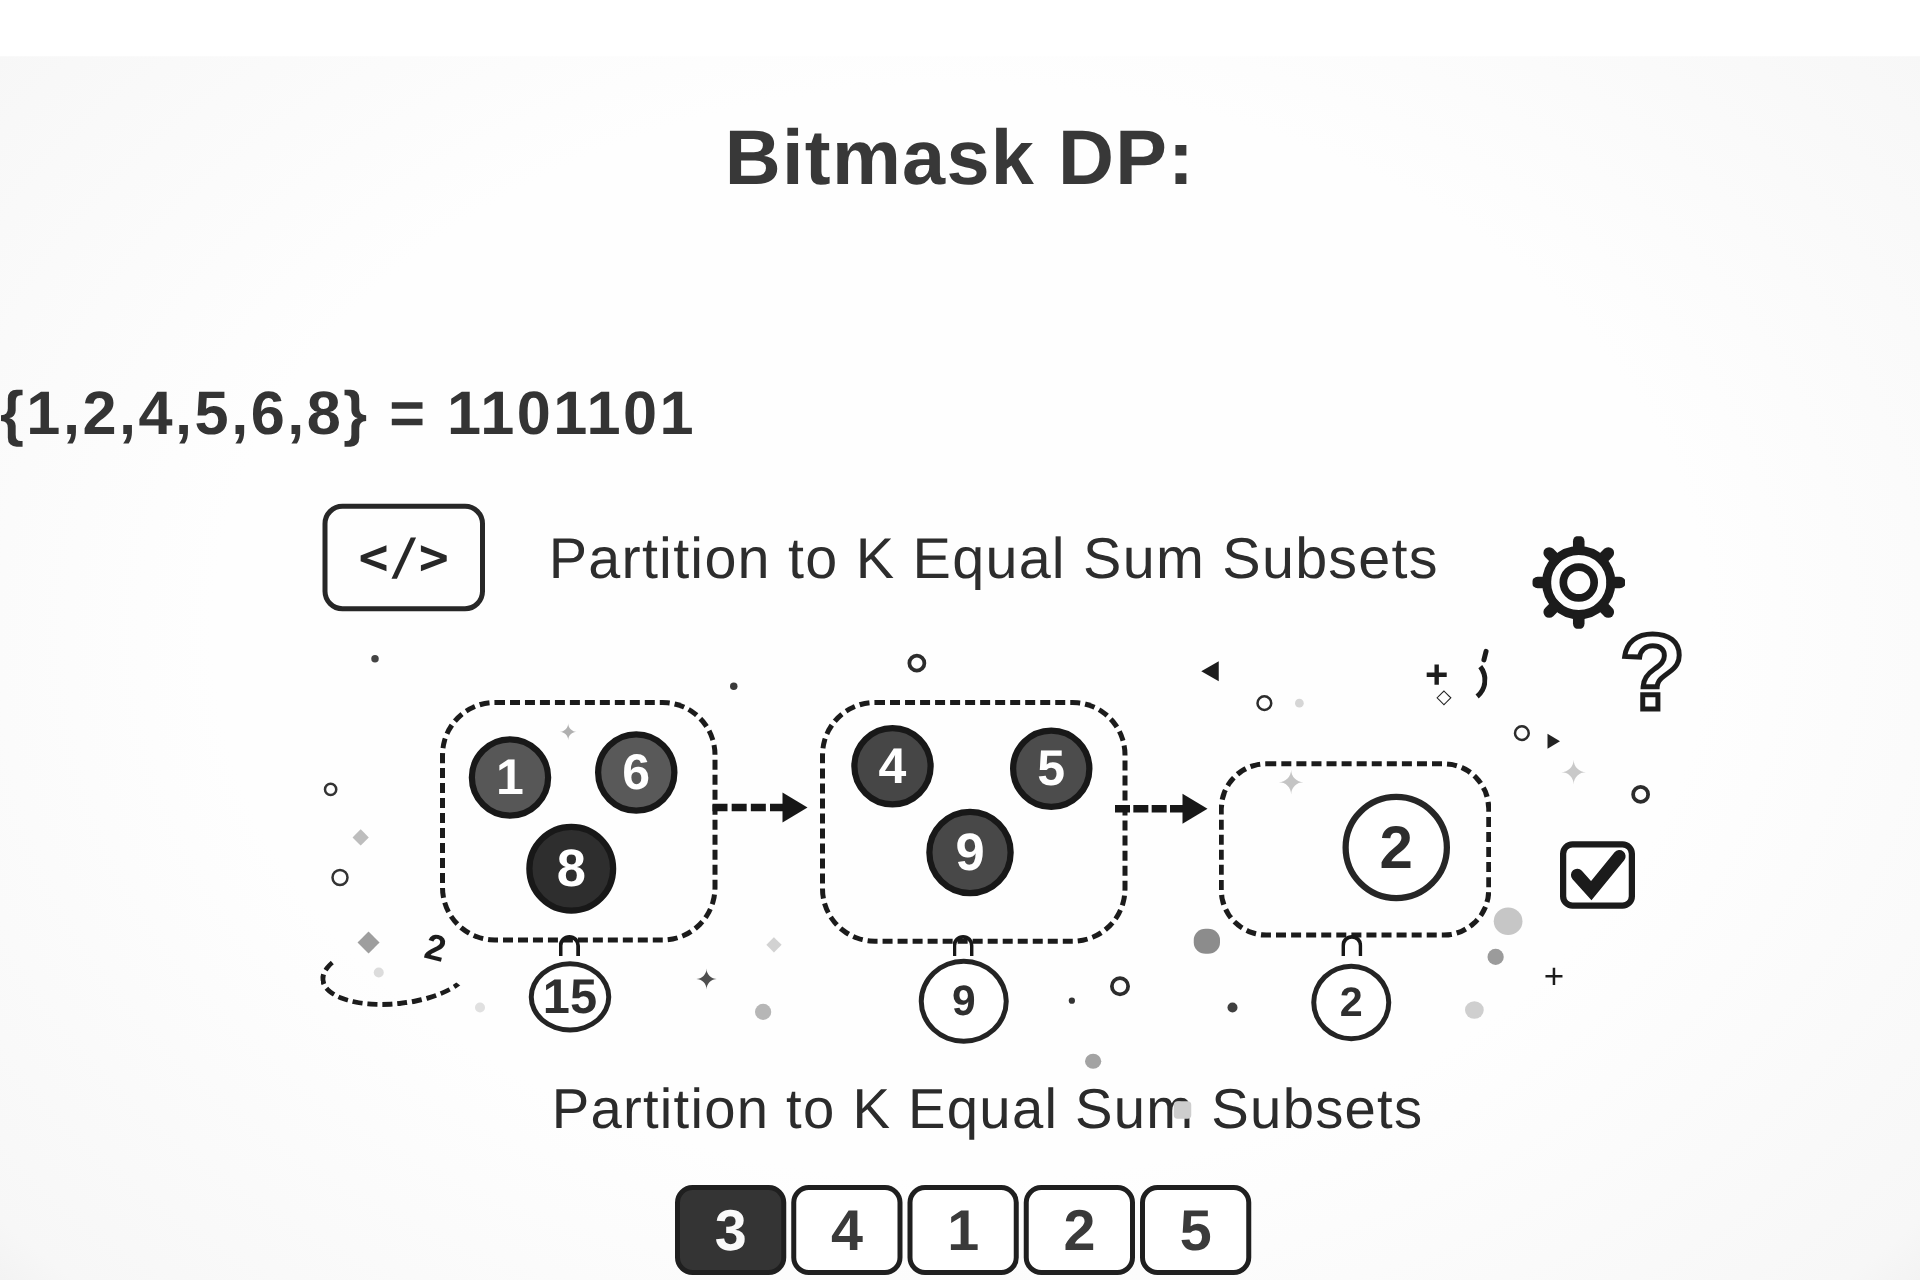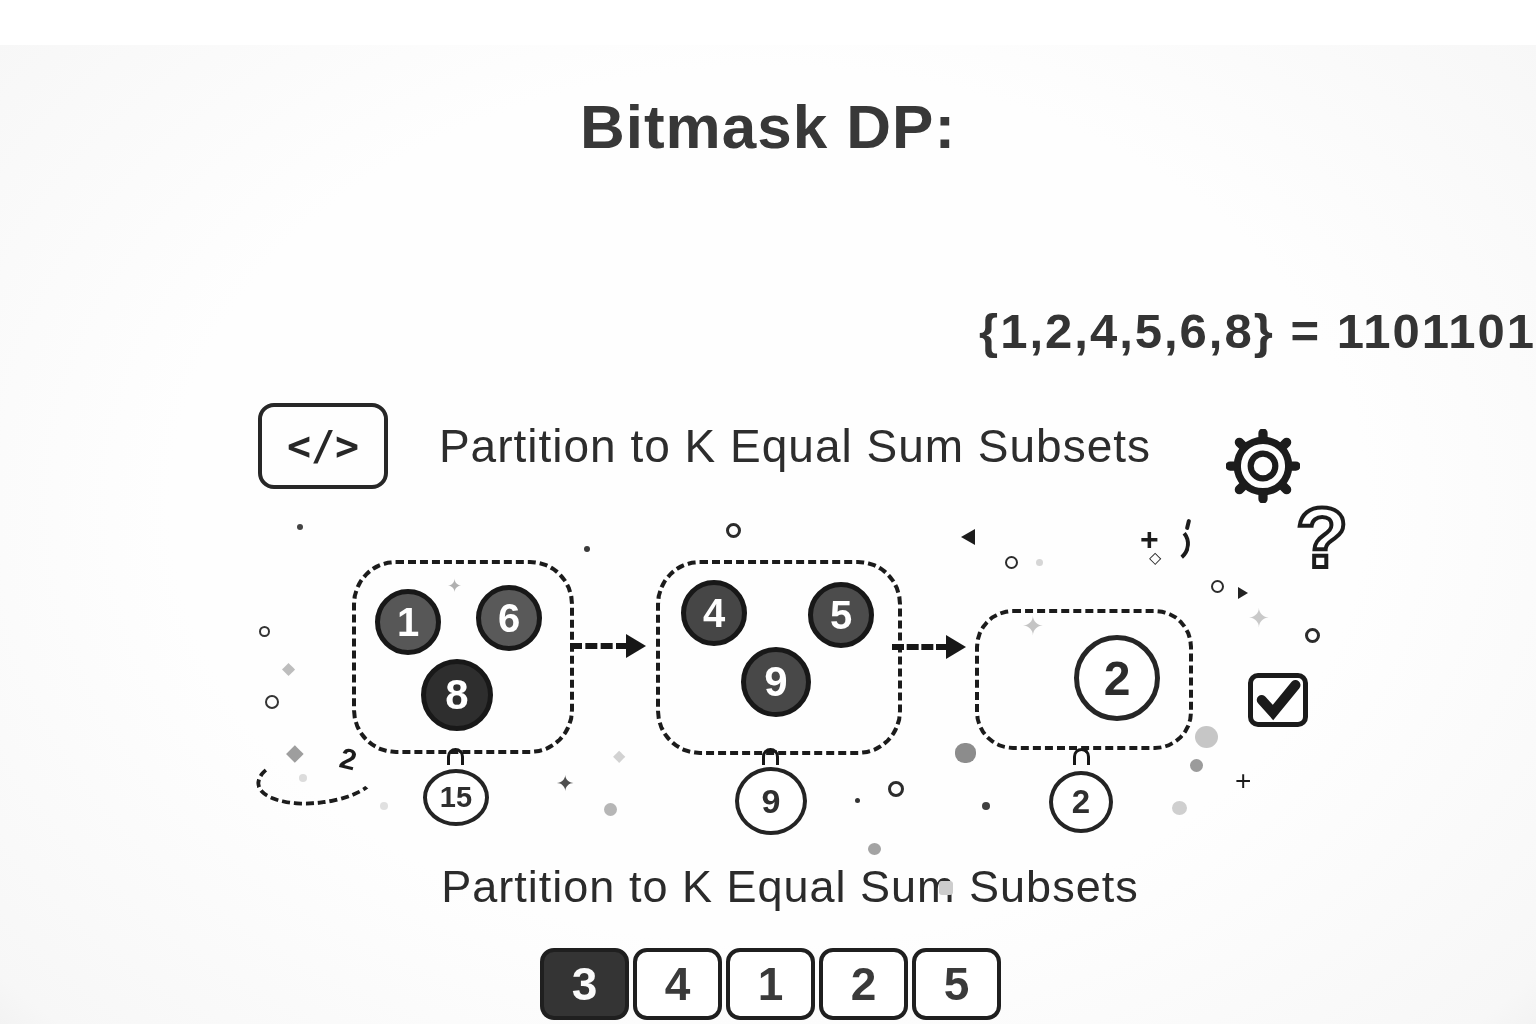--- a/index.html
+++ b/index.html
@@ -5,21 +5,21 @@
   html,body{margin:0;padding:0;background:#ffffff;}
   .stage{
     position:relative;width:1536px;height:1024px;overflow:hidden;
     background:radial-gradient(ellipse at 50% 45%, #fefefe 55%, #f7f7f7 92%, #efefef 100%);
     font-family:"Liberation Sans", sans-serif;color:#333;margin-top:45px;
   }
   .abs{position:absolute;}
   .ctr{display:flex;align-items:center;justify-content:center;}
   .title{left:0;right:0;top:46px;text-align:center;font-size:62px;font-weight:800;letter-spacing:1px;color:#383838;}
   .subtitle{left:0;right:0;top:140px;text-align:center;font-size:55px;font-weight:400;letter-spacing:2px;color:#3f3f3f;}
-  .formula{left:0;right:0;top:258px;text-align:right;font-size:49px;font-weight:800;letter-spacing:2px;color:#343434;}
+  .formula{left:0;right:0;top:258px;text-align:left;font-size:49px;font-weight:800;letter-spacing:2px;color:#343434;}
   .code-box{left:258px;top:358px;width:122px;height:78px;border:4px solid #272727;border-radius:16px;
             font-family:"DejaVu Sans Mono", monospace;font-size:40px;font-weight:700;color:#272727;}
   .sec-heading{left:415px;top:374px;width:760px;text-align:center;font-size:46px;font-weight:400;letter-spacing:1px;color:#2d2d2d;}
   .bot-heading{left:400px;top:816px;width:780px;text-align:center;font-size:45px;font-weight:400;letter-spacing:1px;color:#2b2b2b;}
 
   .subset-box{border:4.5px dashed #1b1b1b;border-radius:44px;background:transparent;}
   .node{border-radius:50%;box-sizing:border-box;border:5px solid #181818;color:#fff;font-weight:800;}
   .node.open{background:#ffffff;color:#2d2d2d;}
   .sum{border-radius:50%;box-sizing:border-box;border:4px solid #242424;background:#fff;color:#2f2f2f;font-weight:800;}
   .connector{box-sizing:border-box;border:3.5px solid #171717;border-bottom:none;border-radius:9px 9px 0 0;background:transparent;}
@@ -109,21 +109,21 @@
     </div>
   <div class="abs glyph" style="left:1022px;top:568px;font-size:26px;color:#c4c4c4">✦</div>
 
   <div class="abs checkbox">
     <svg width="50" height="44" viewBox="0 0 40 34">
       <polyline points="7,17 16,27 34,5" fill="none" stroke="#1b1b1b" stroke-width="8" stroke-linecap="round" stroke-linejoin="miter"></polyline>
     </svg>
   </div>
 
   <div class="abs connector" style="left:447px;top:703px;width:17px;height:17px"></div>
-  <div class="abs ctr sum" style="left:423px;top:724px;width:66px;height:57px;font-size:29px">
+  <div class="abs ctr sum" style="left:423px;top:724px;width:66px;height:57px;font-size:39px">
       <span>15</span>
     </div>
   <div class="abs connector" style="left:762px;top:703px;width:17px;height:17px"></div>
   <div class="abs ctr sum" style="left:735px;top:722px;width:72px;height:68px;font-size:34px">
       <span>9</span>
     </div>
   <div class="abs connector" style="left:1073px;top:703px;width:17px;height:17px"></div>
   <div class="abs ctr sum" style="left:1049px;top:726px;width:64px;height:62px;font-size:33px">
       <span>2</span>
     </div>

